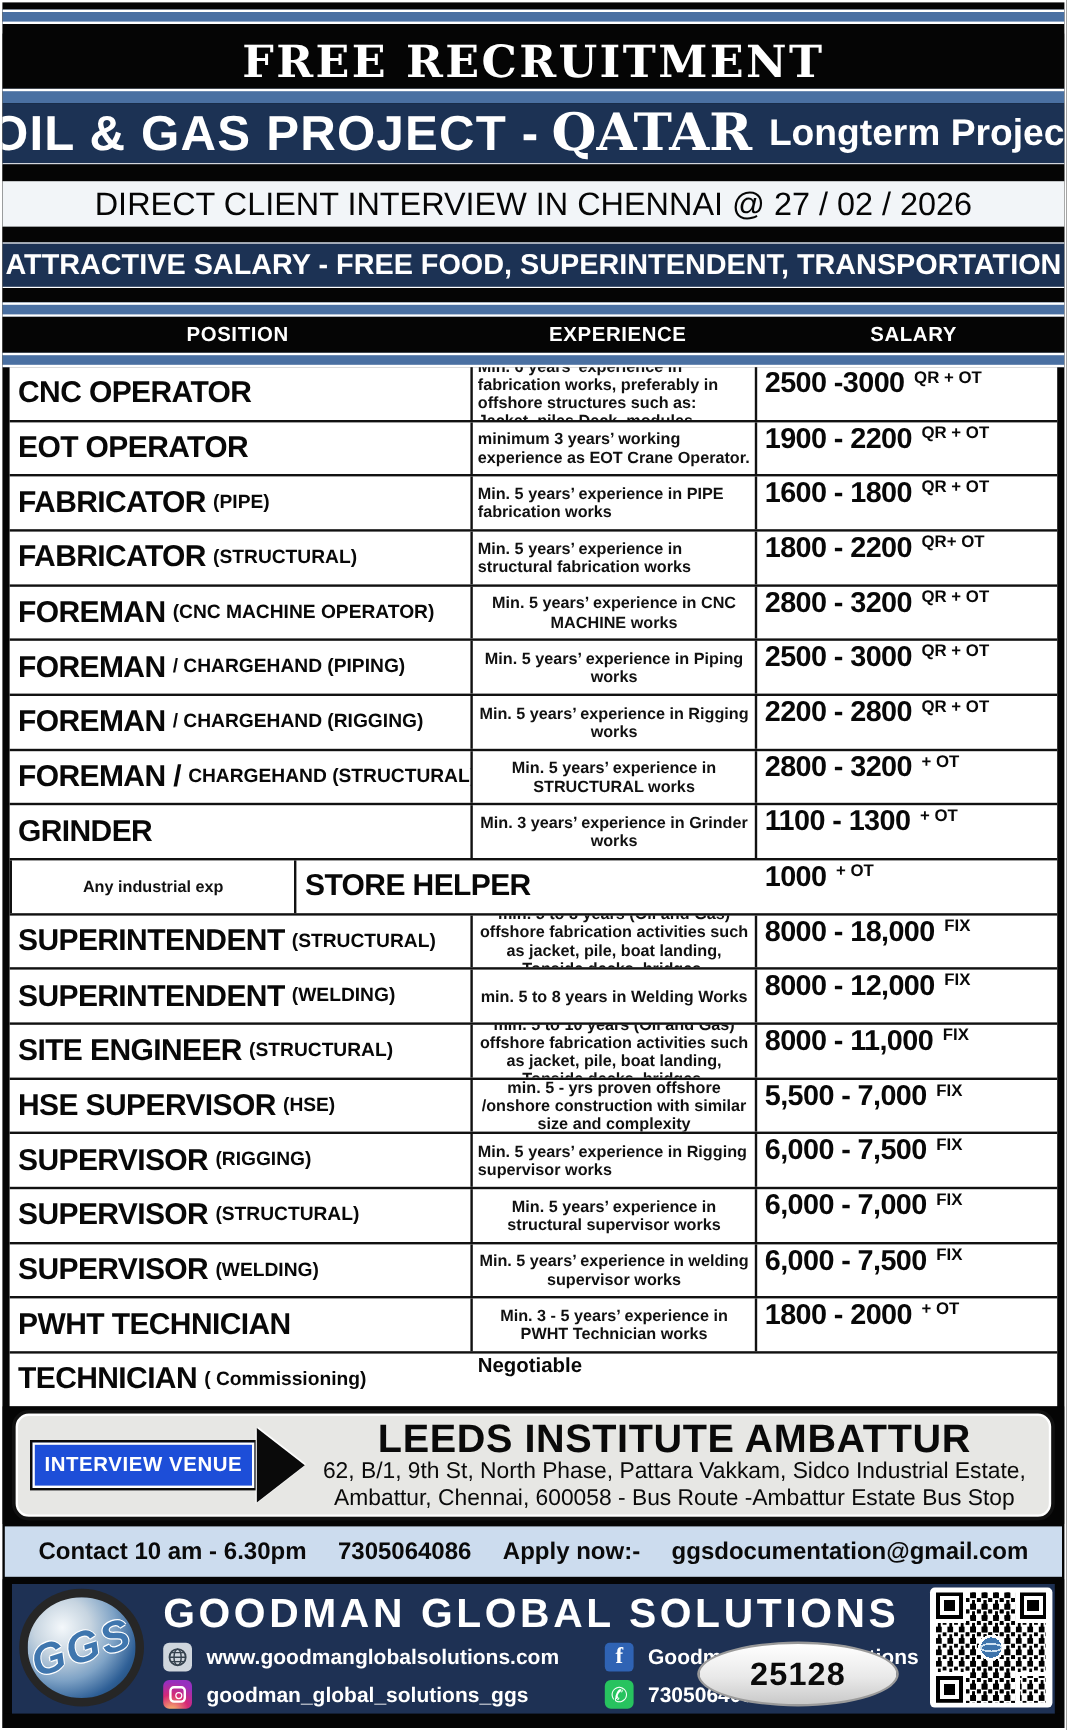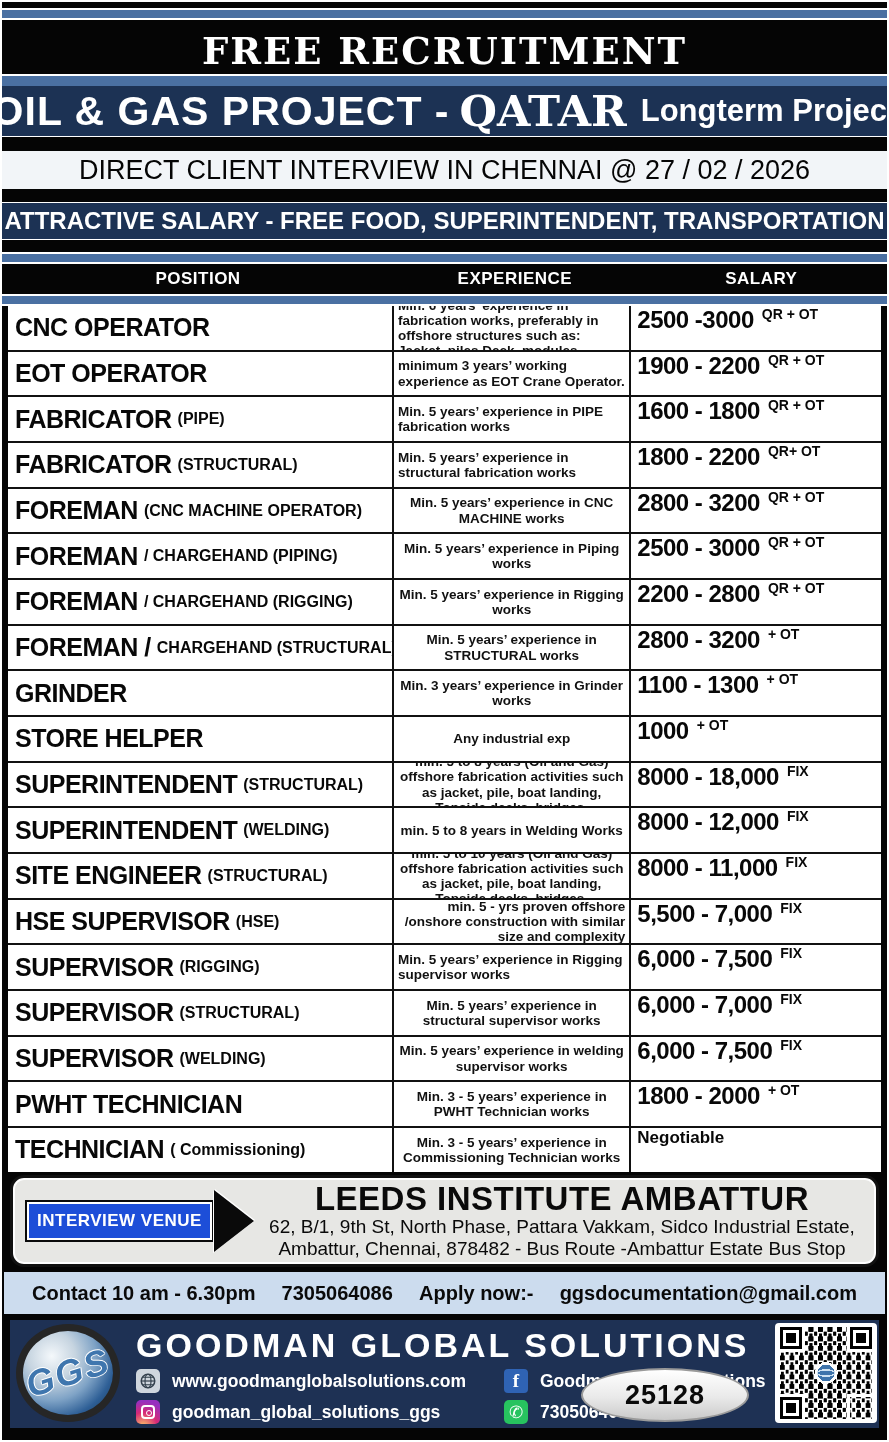--- a/index.html
+++ b/index.html
@@ -336,27 +336,27 @@
       <div class="cell cell-exp" style="text-align: center;">
         <span>Min. 3 years’ experience in Grinder works</span>
       </div>
       <div class="cell cell-sal">
         <span class="sal-amount">1100 - 1300</span>
         <span class="sal-suffix">+ OT</span>
       </div>
     </div>
 
     <div class="trow">
+      <div class="cell cell-exp" style="text-align: center;">
+        <span>Any industrial exp</span>
+      </div>
       <div class="cell cell-pos">
         <span class="pos-main">STORE HELPER</span>
         <span class="pos-sub"></span>
       </div>
-      <div class="cell cell-exp" style="text-align: center;">
-        <span>Any industrial exp</span>
-      </div>
       <div class="cell cell-sal">
         <span class="sal-amount">1000</span>
         <span class="sal-suffix">+ OT</span>
       </div>
     </div>
 
     <div class="trow">
       <div class="cell cell-pos">
         <span class="pos-main">SUPERINTENDENT</span>
         <span class="pos-sub">(STRUCTURAL)</span>
@@ -396,21 +396,21 @@
         <span class="sal-amount">8000 - 11,000</span>
         <span class="sal-suffix">FIX</span>
       </div>
     </div>
 
     <div class="trow">
       <div class="cell cell-pos">
         <span class="pos-main">HSE SUPERVISOR</span>
         <span class="pos-sub">(HSE)</span>
       </div>
-      <div class="cell cell-exp" style="text-align: right;">
+      <div class="cell cell-exp" style="text-align: center;">
         <span>min. 5 - yrs proven offshore /onshore construction with similar size and complexity</span>
       </div>
       <div class="cell cell-sal">
         <span class="sal-amount">5,500 - 7,000</span>
         <span class="sal-suffix">FIX</span>
       </div>
     </div>
 
     <div class="trow">
       <div class="cell cell-pos">
@@ -465,41 +465,38 @@
       <div class="cell cell-sal">
         <span class="sal-amount">1800 - 2000</span>
         <span class="sal-suffix">+ OT</span>
       </div>
     </div>
 
     <div class="trow">
       <div class="cell cell-pos">
         <span class="pos-main">TECHNICIAN</span>
         <span class="pos-sub">( Commissioning)</span>
-      </div>
-      <div class="cell cell-exp" style="text-align: center;">
-        <span>Min. 3 - 5 years’ experience in Commissioning Technician  works</span>
       </div>
       <div class="cell cell-sal">
         <span class="sal-amount salary-small">Negotiable</span>
         <span class="sal-suffix"></span>
       </div>
     </div>
   </div>
 
   <div class="venue-outer">
     <div class="venue-box">
       <div class="venue-tagwrap">
         <span class="venue-tag">INTERVIEW VENUE</span>
         <span class="venue-arrow"></span>
       </div>
       <div class="venue-text">
         <div class="venue-title">LEEDS INSTITUTE AMBATTUR</div>
         <div class="venue-addr">62, B/1, 9th St, North Phase, Pattara Vakkam, Sidco Industrial Estate,</div>
-        <div class="venue-addr">Ambattur, Chennai, 878482 -    Bus Route -Ambattur Estate Bus Stop</div>
+        <div class="venue-addr">Ambattur, Chennai, 600058 -    Bus Route -Ambattur Estate Bus Stop</div>
       </div>
     </div>
   </div>
 
   <div class="contact-bar">
     <span>Contact 10 am - 6.30pm</span>
     <span>7305064086</span>
     <span>Apply now:-</span>
     <span>ggsdocumentation@gmail.com</span>
   </div>

